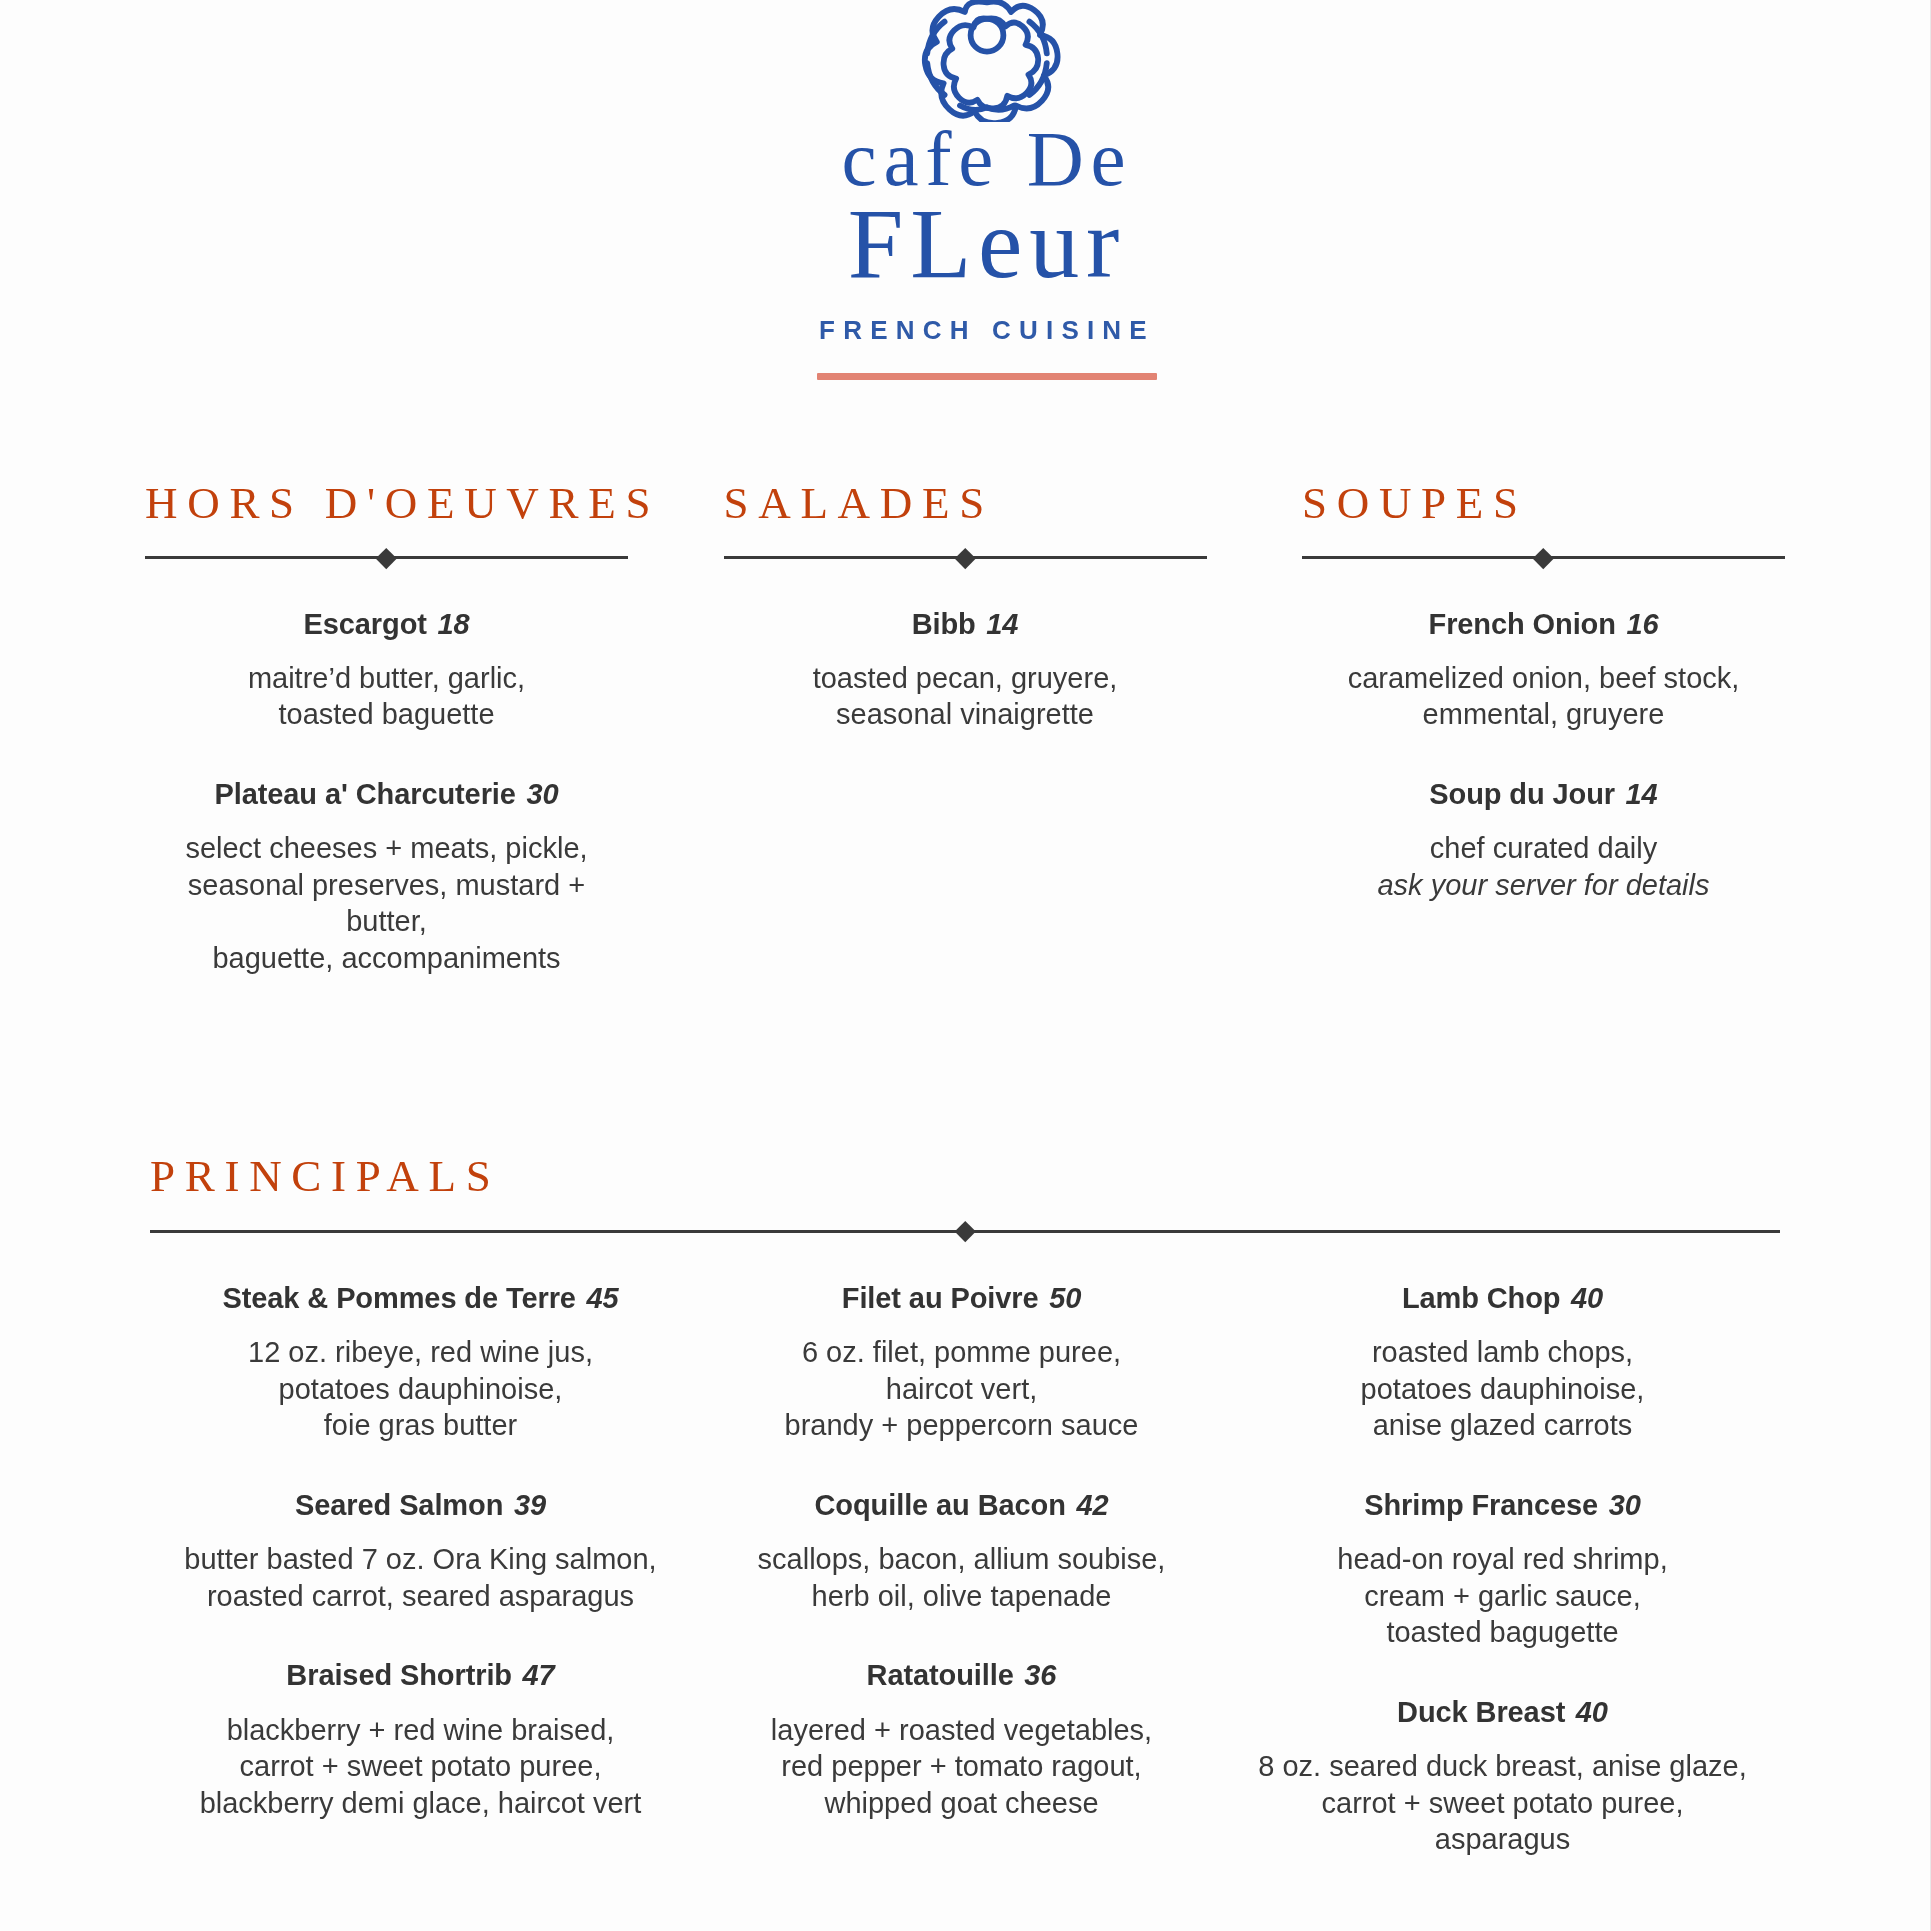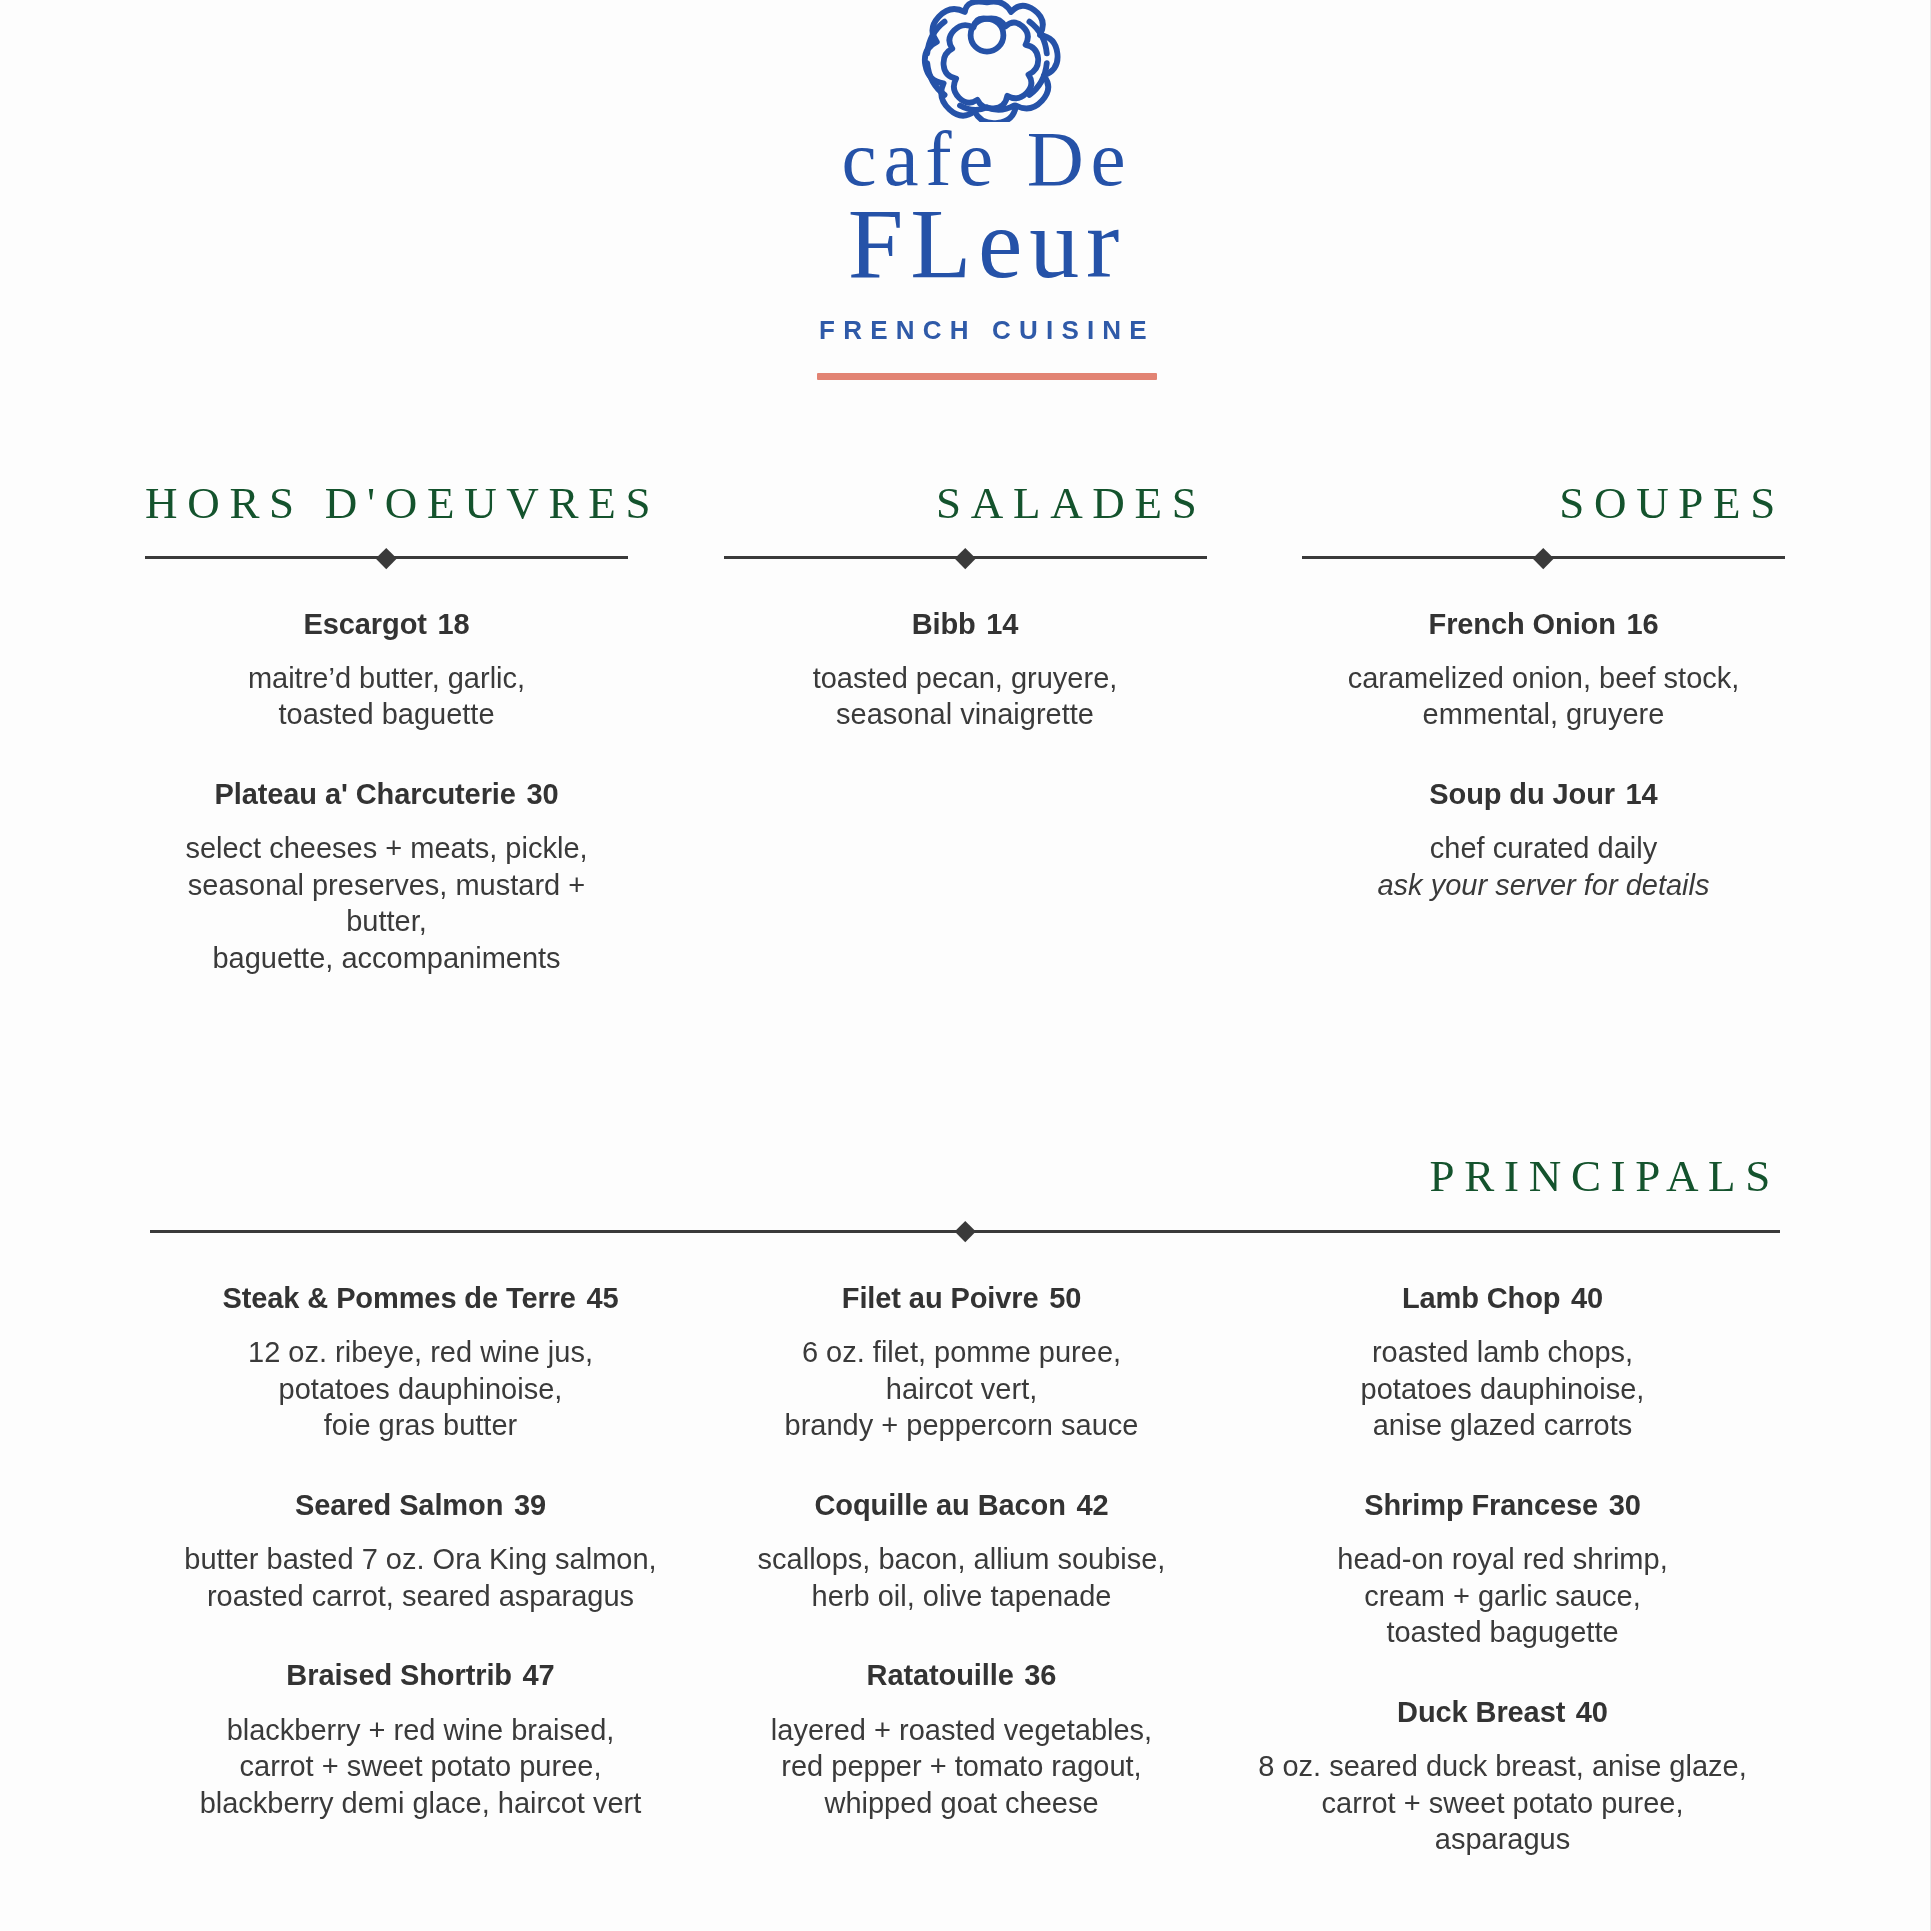--- a/index.html
+++ b/index.html
@@ -73,22 +73,22 @@
     background: #e28373;
     margin-top: 27px;
     border-radius: 1px;
   }
 
   
   .sec-title {
     font-family: "Liberation Serif", serif;
     font-size: 45px;
     letter-spacing: 9.7px;
-    color: #14532d;
-    text-align: right;
+    color: #c2410c;
+    text-align: left;
     font-weight: 400;
     white-space: nowrap;
   }
 
   .rule {
     position: relative;
     height: 15.4px;
     margin-top: 21px;
   }
   .rule::before {
@@ -118,20 +118,21 @@
   .item:first-child { margin-top: 0; }
 
   .item-head {
     font-size: 29px;
     font-weight: bold;
     color: #333333;
     letter-spacing: -0.1px;
     line-height: 1.22;
   }
   .item-price {
+    font-style: italic;
     font-weight: bold;
     margin-left: 10.6px;
   }
   .item-desc {
     font-size: 29px;
     font-weight: 400;
     color: #3a3a3a;
     line-height: 1.26;
     margin-top: 18px;
   }

